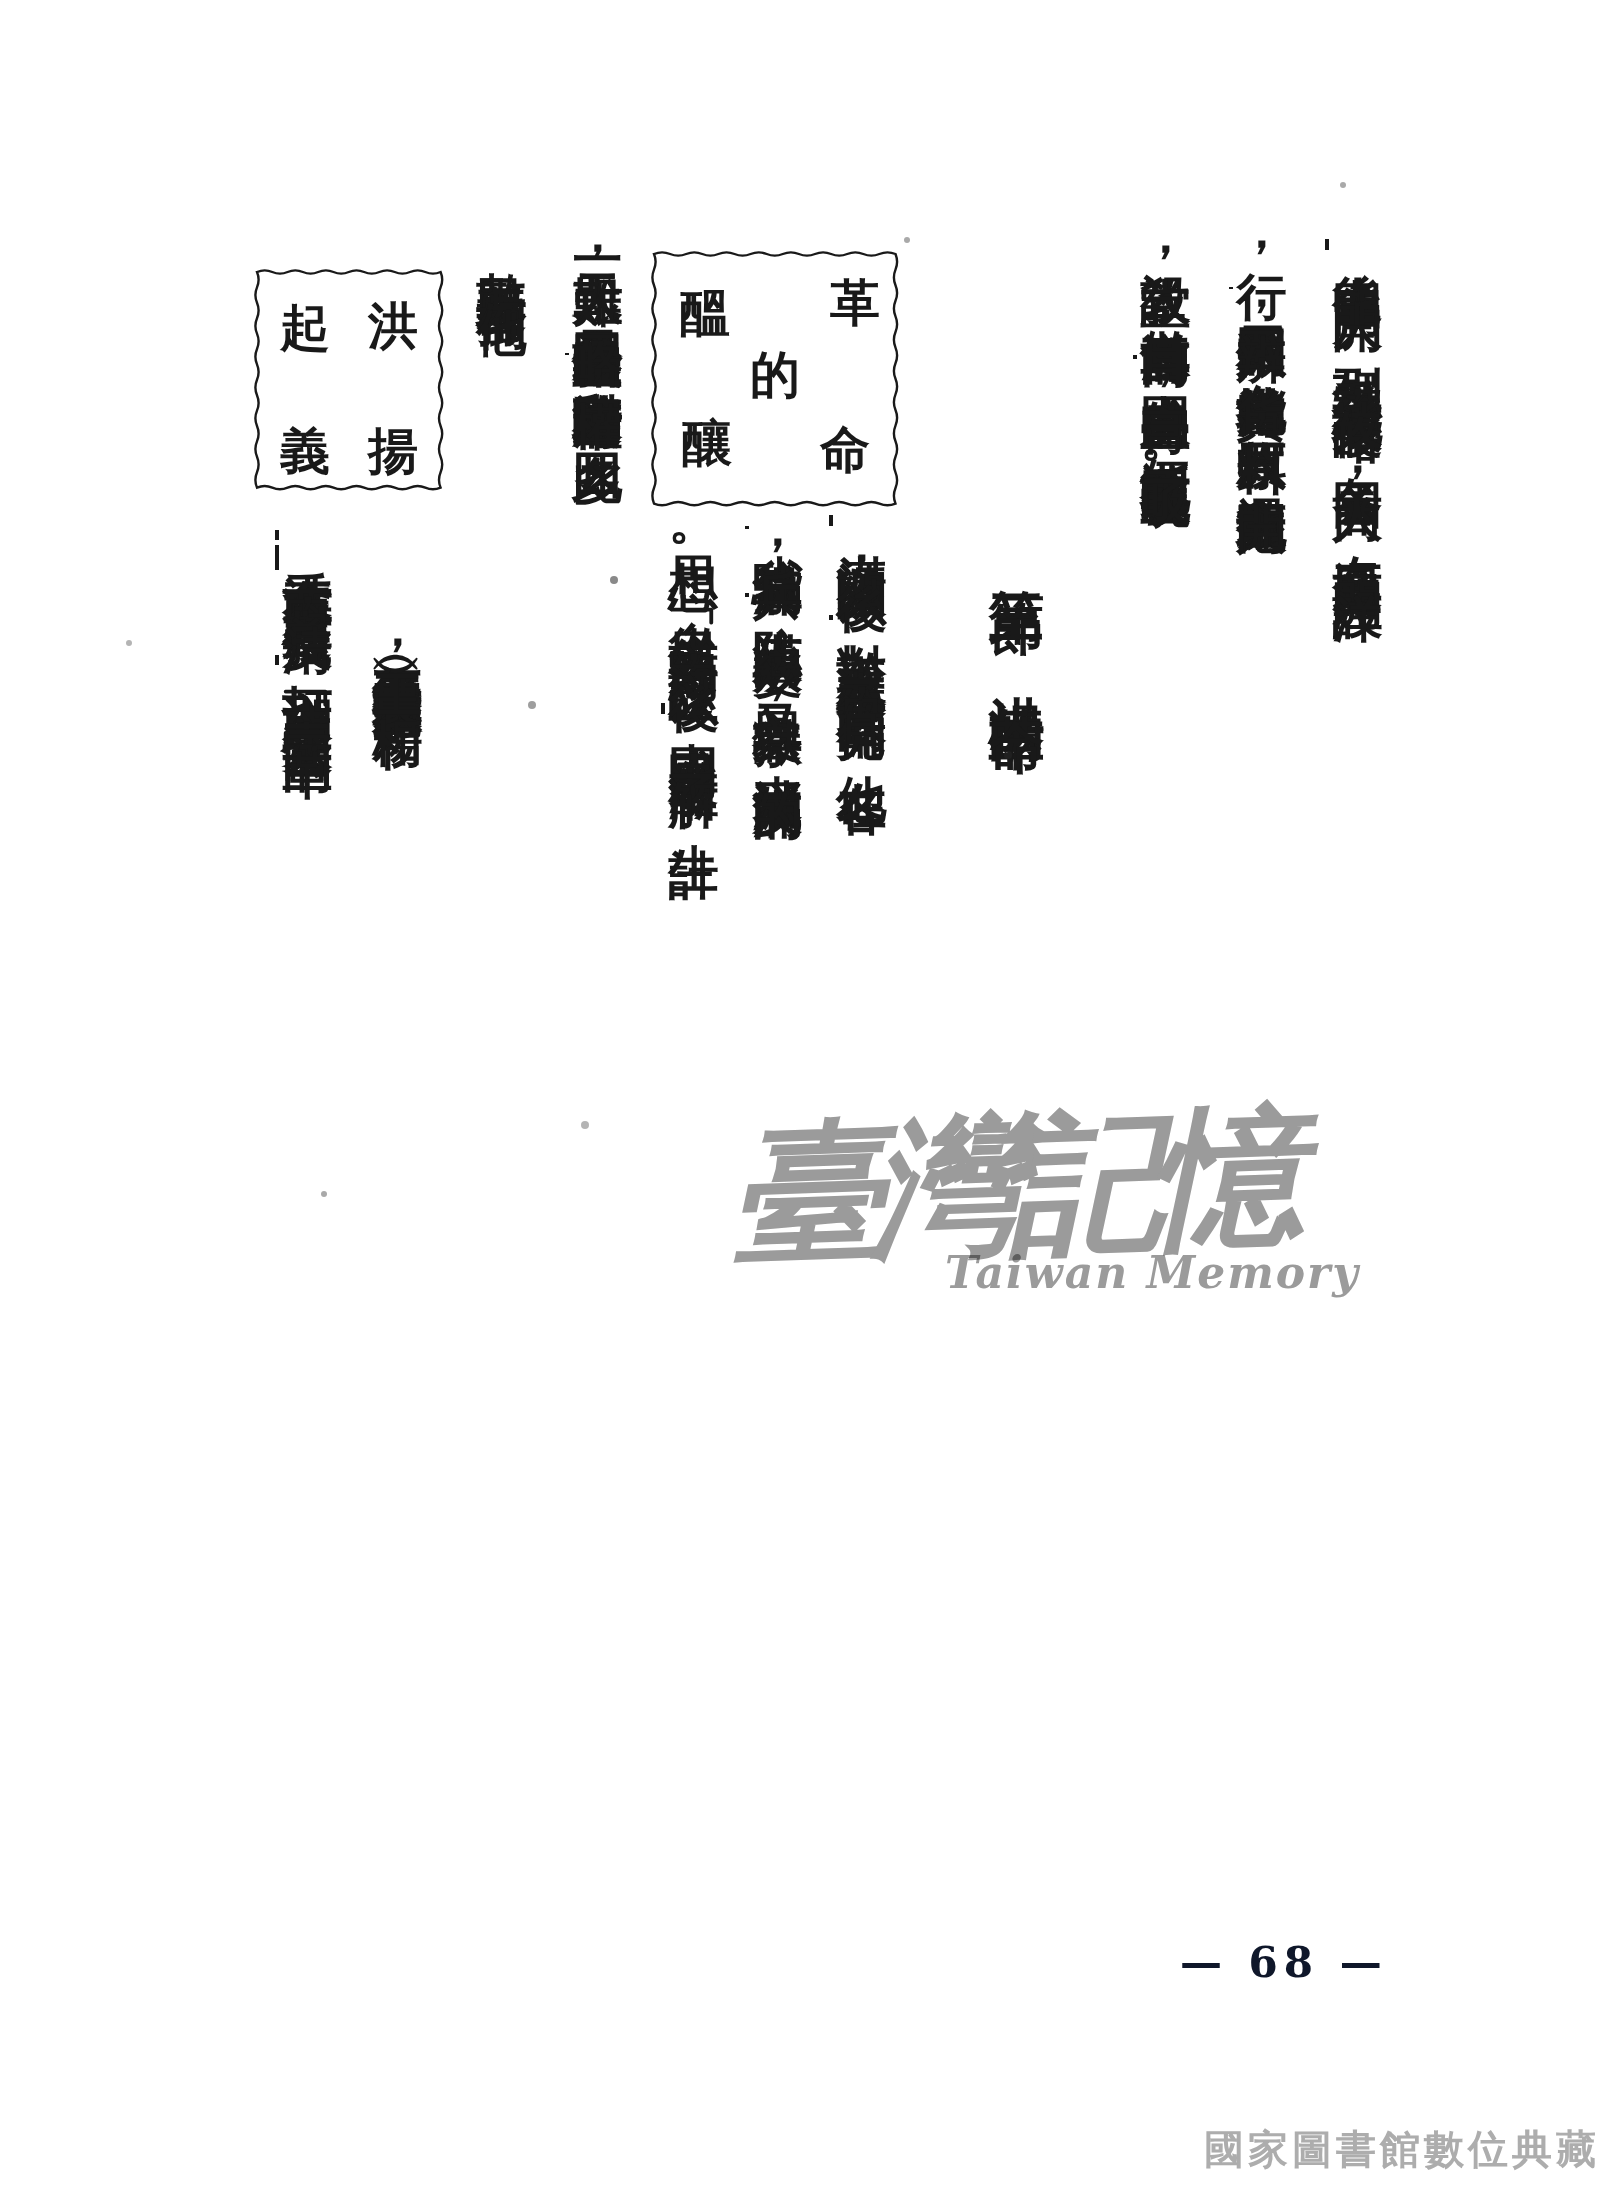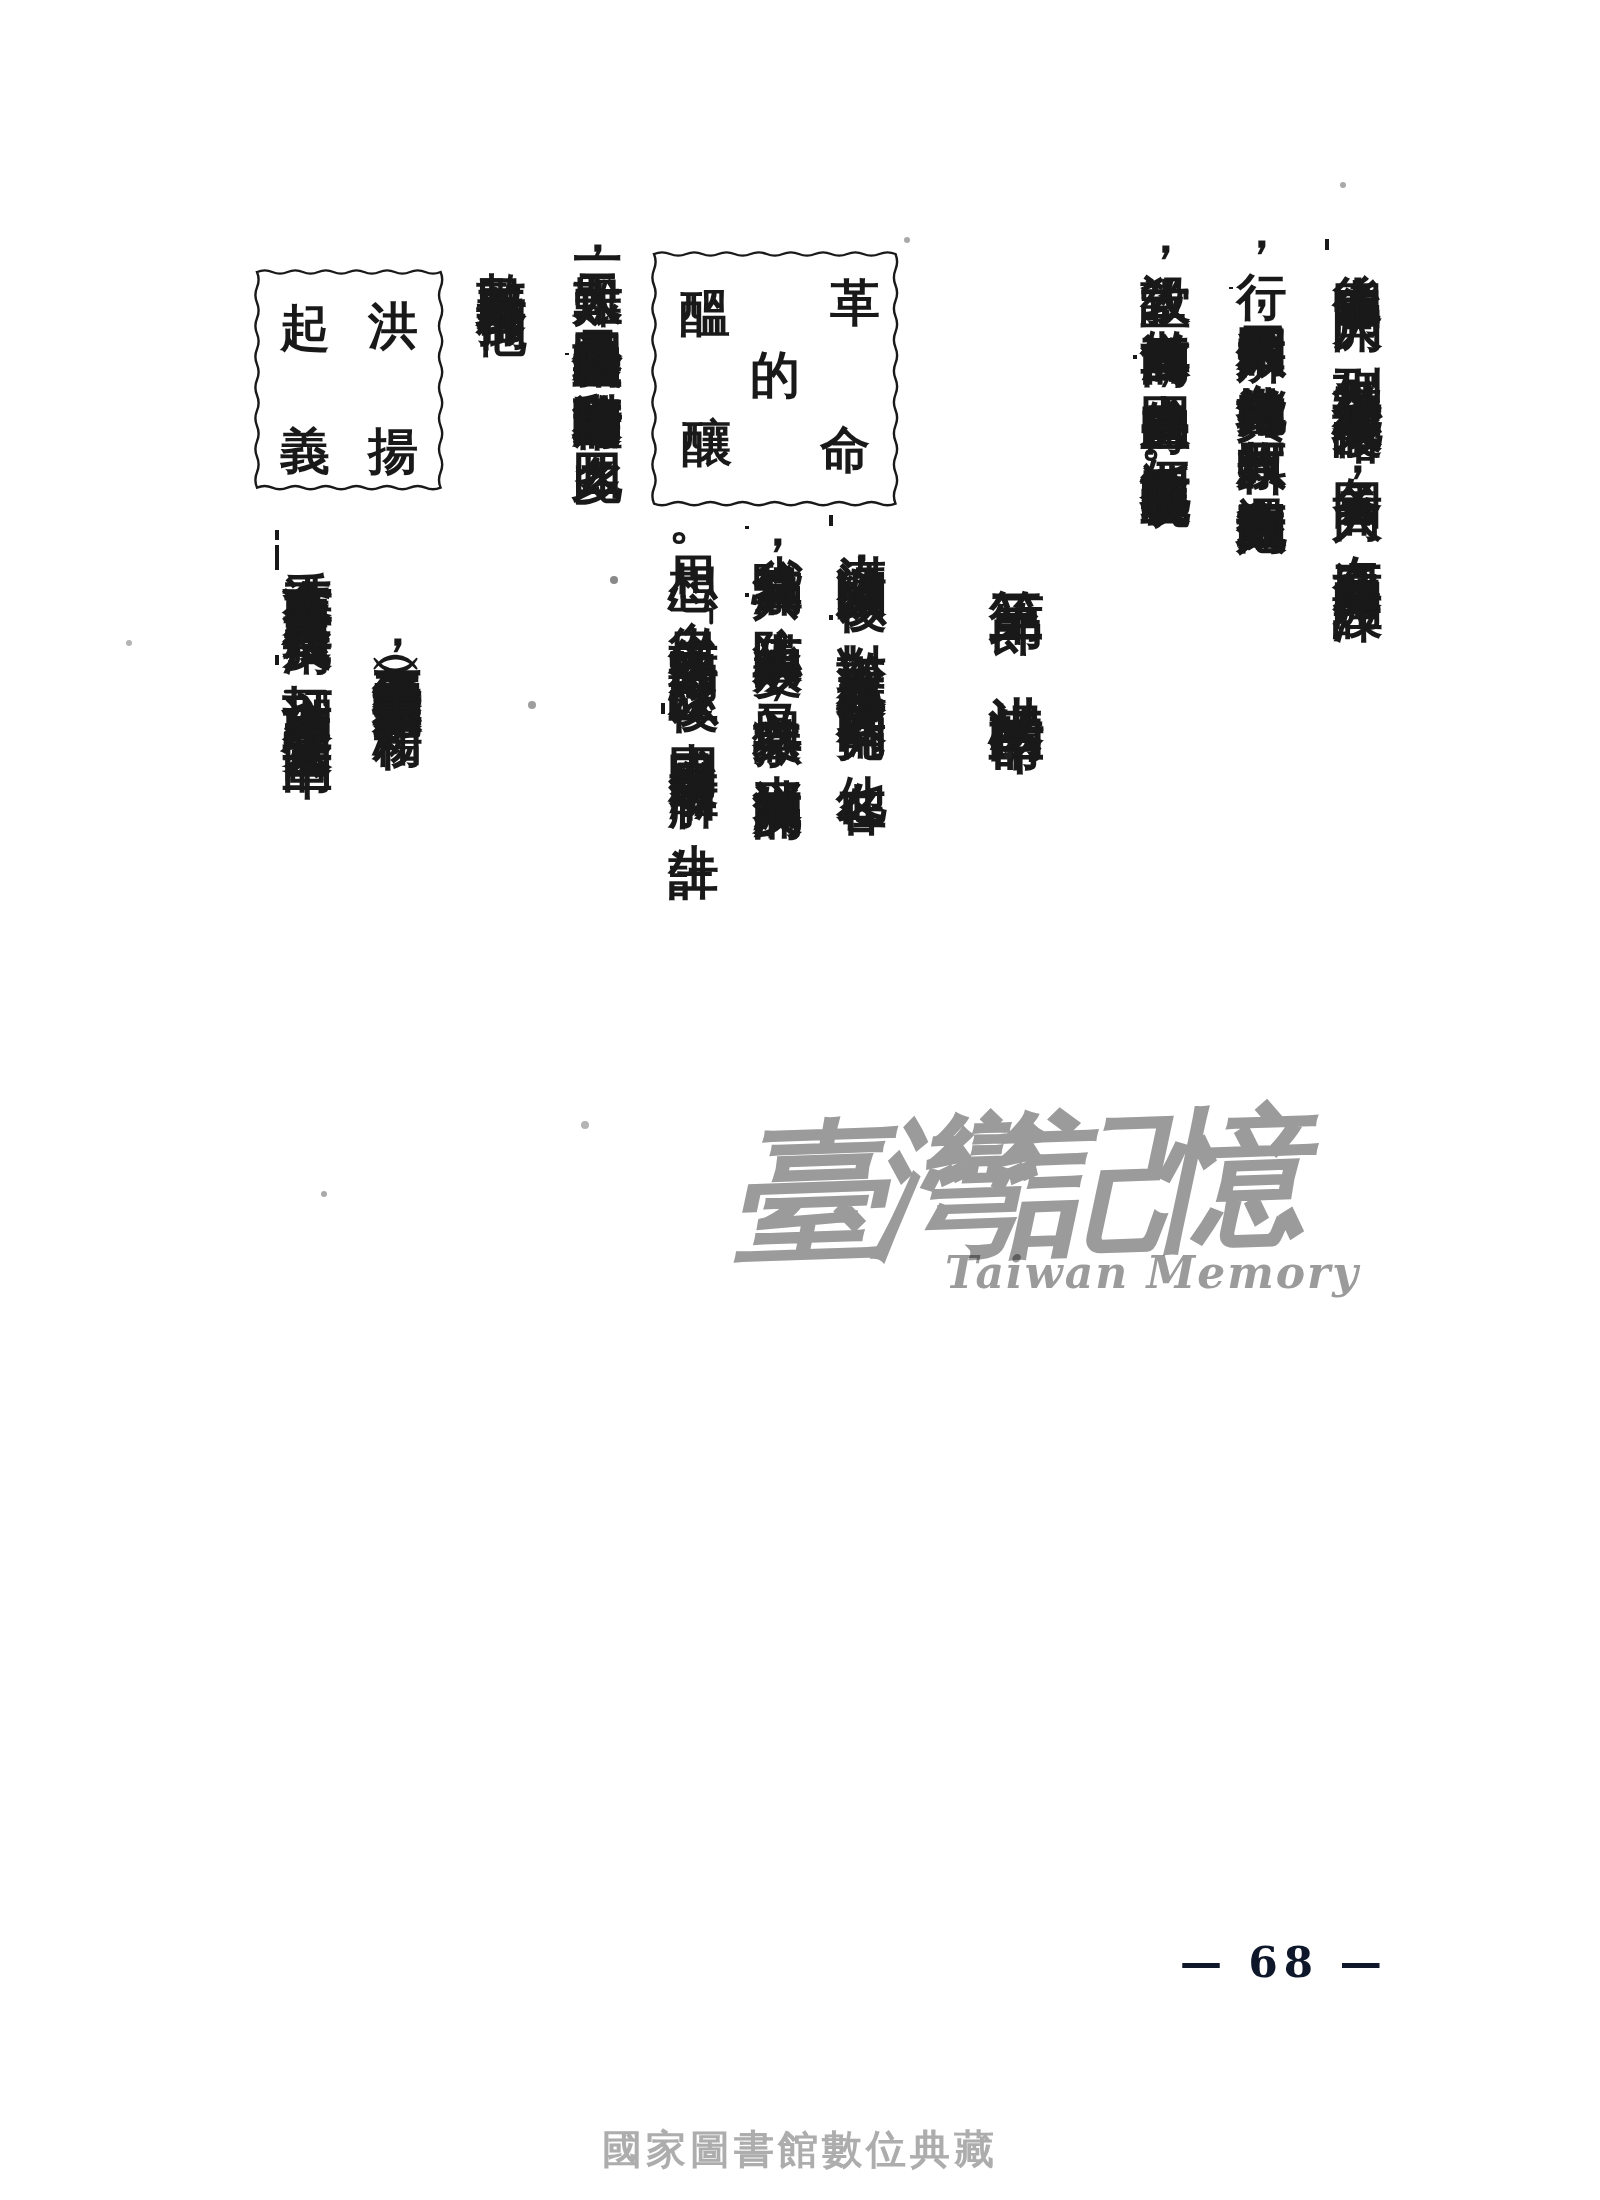--- a/index.html
+++ b/index.html
@@ -48,21 +48,21 @@
     color:#9b9b9b;font-style:italic;font-weight:600;
     mix-blend-mode:multiply;
   }
   .page-number{
     position:absolute;left:1180px;top:1938px;
     font-size:42px;letter-spacing:6px;font-weight:600;color:#0f172a;
     white-space:nowrap;
   }
   .footer-caption{
     position:absolute;left:0;right:0;top:2122px;
-    text-align:center;
+    text-align:right;
     font-size:40px;letter-spacing:4px;color:#adadad;font-weight:600;
   }
   .specks{
     position:absolute;left:0;top:0;width:4px;height:4px;border-radius:50%;
     background:transparent;
     box-shadow:
       612px 578px 0 2px rgba(40,40,40,.55),
       530px 703px 0 2px rgba(40,40,40,.45),
       905px 238px 0 1px rgba(40,40,40,.4),
       1006px 753px 0 2px rgba(40,40,40,.5),

